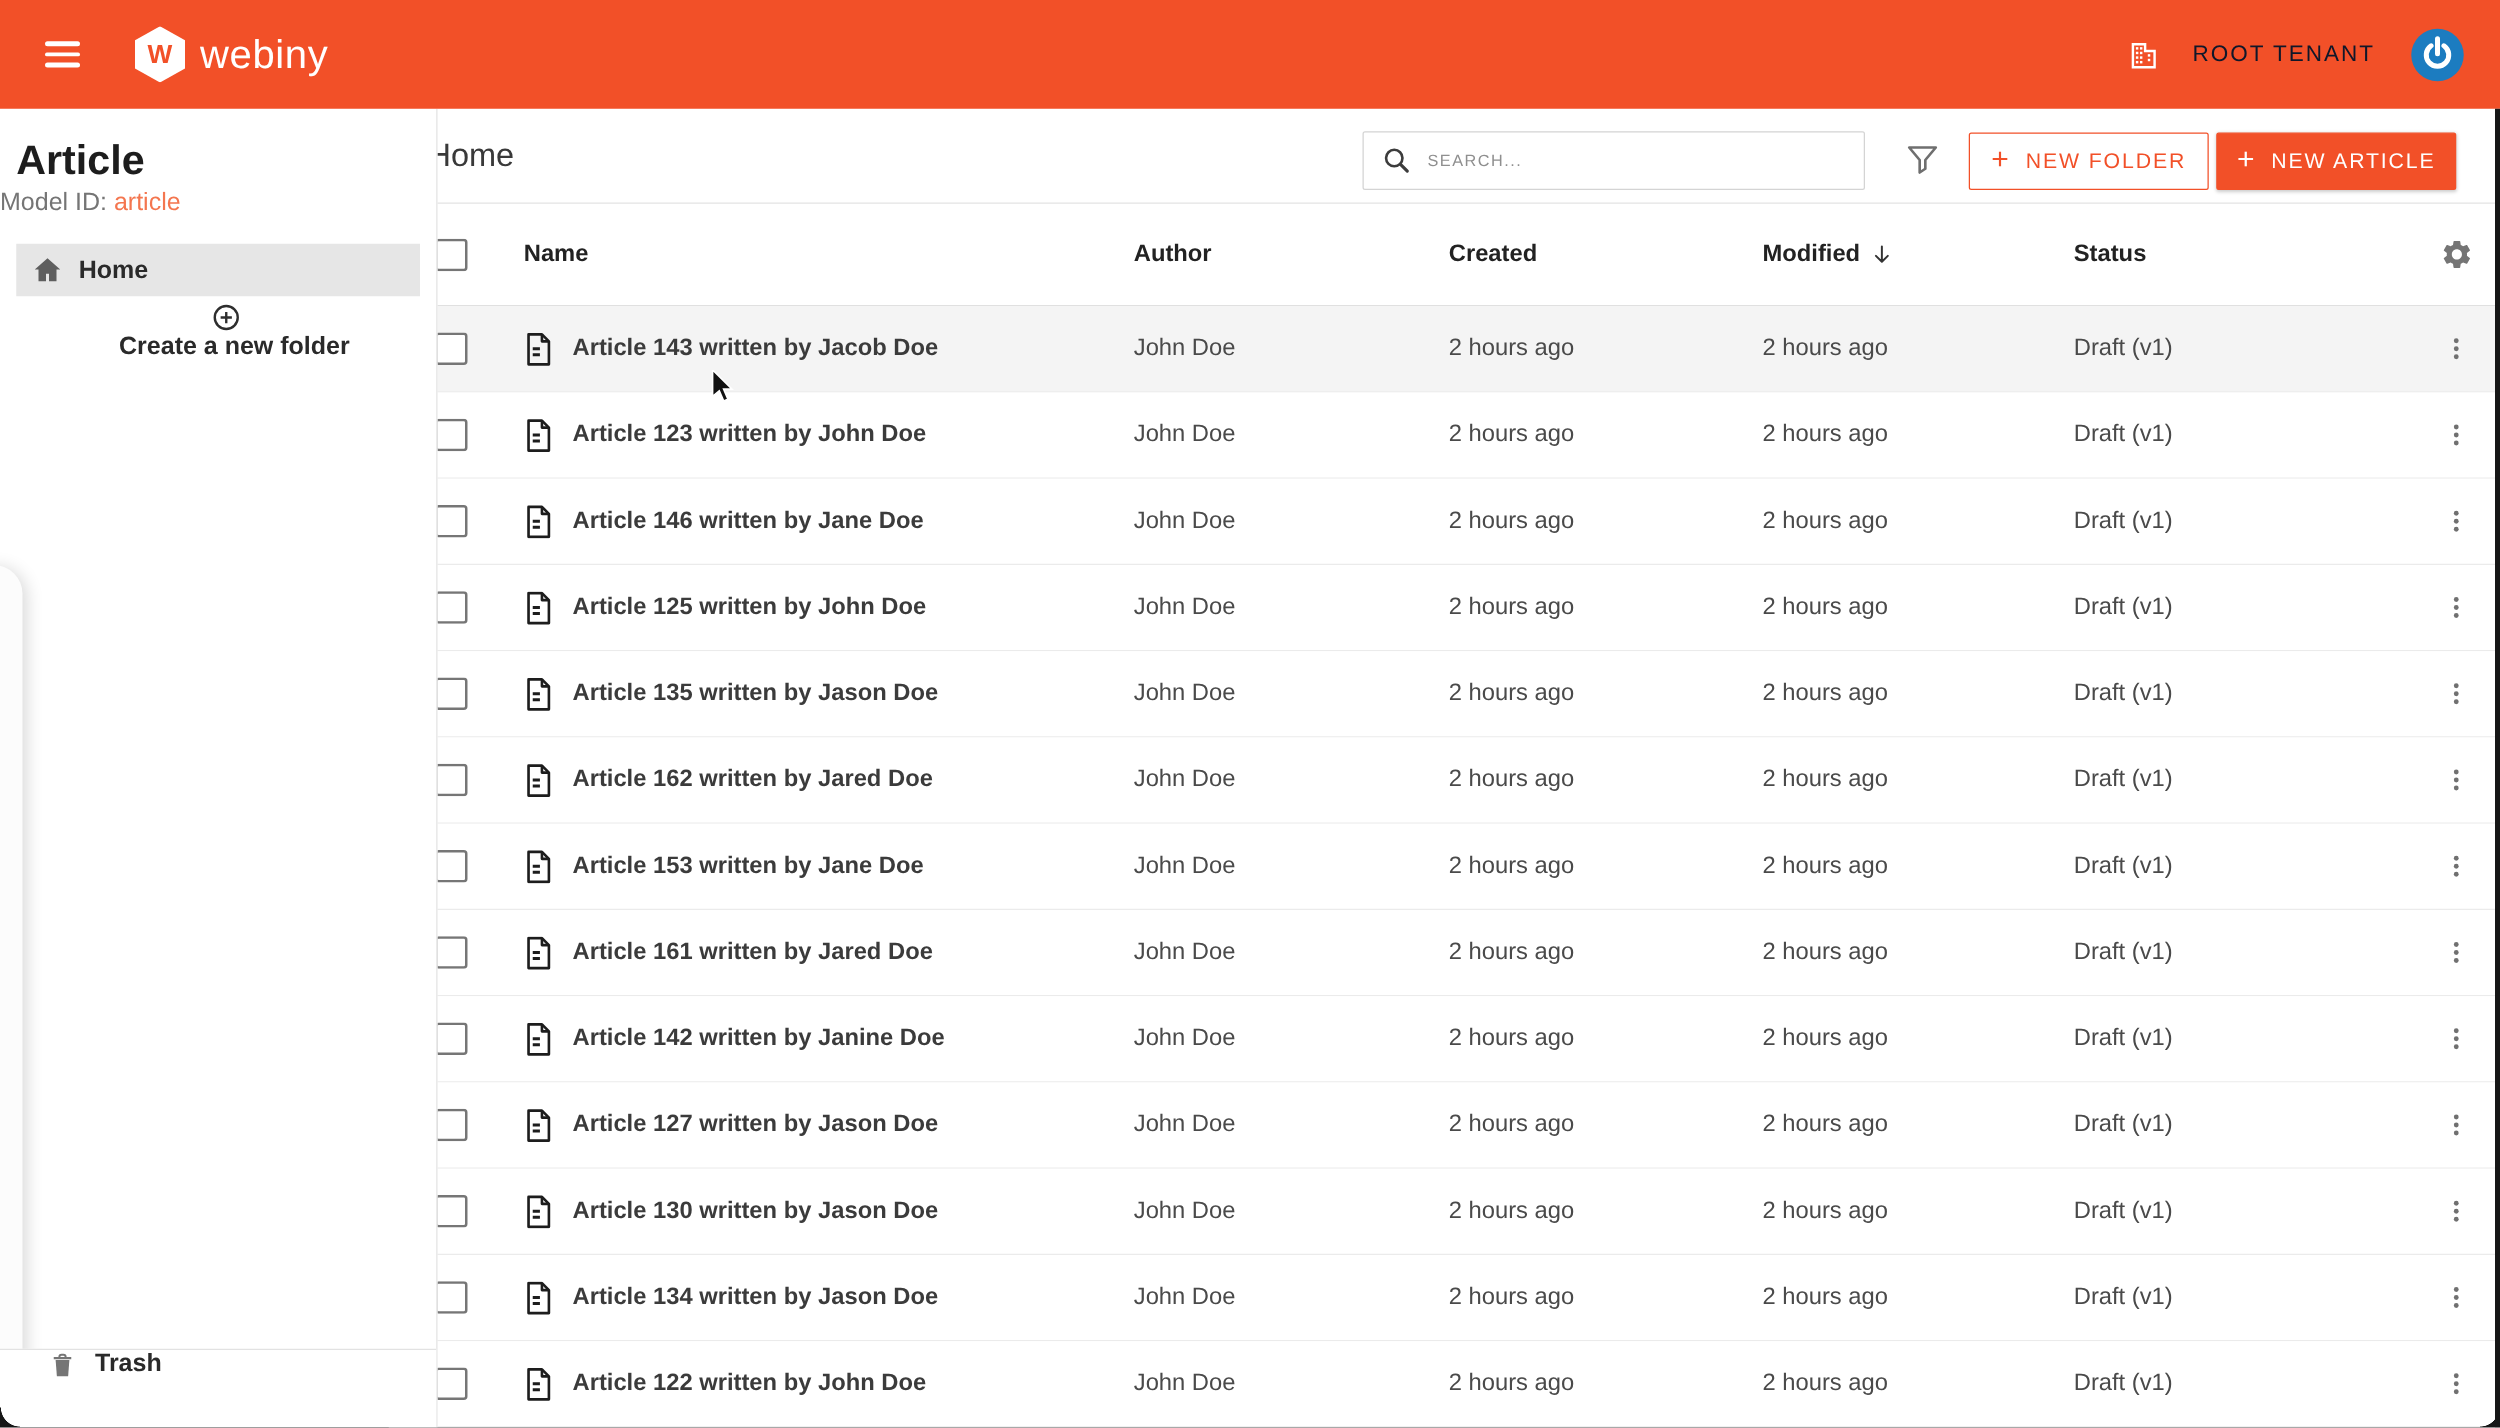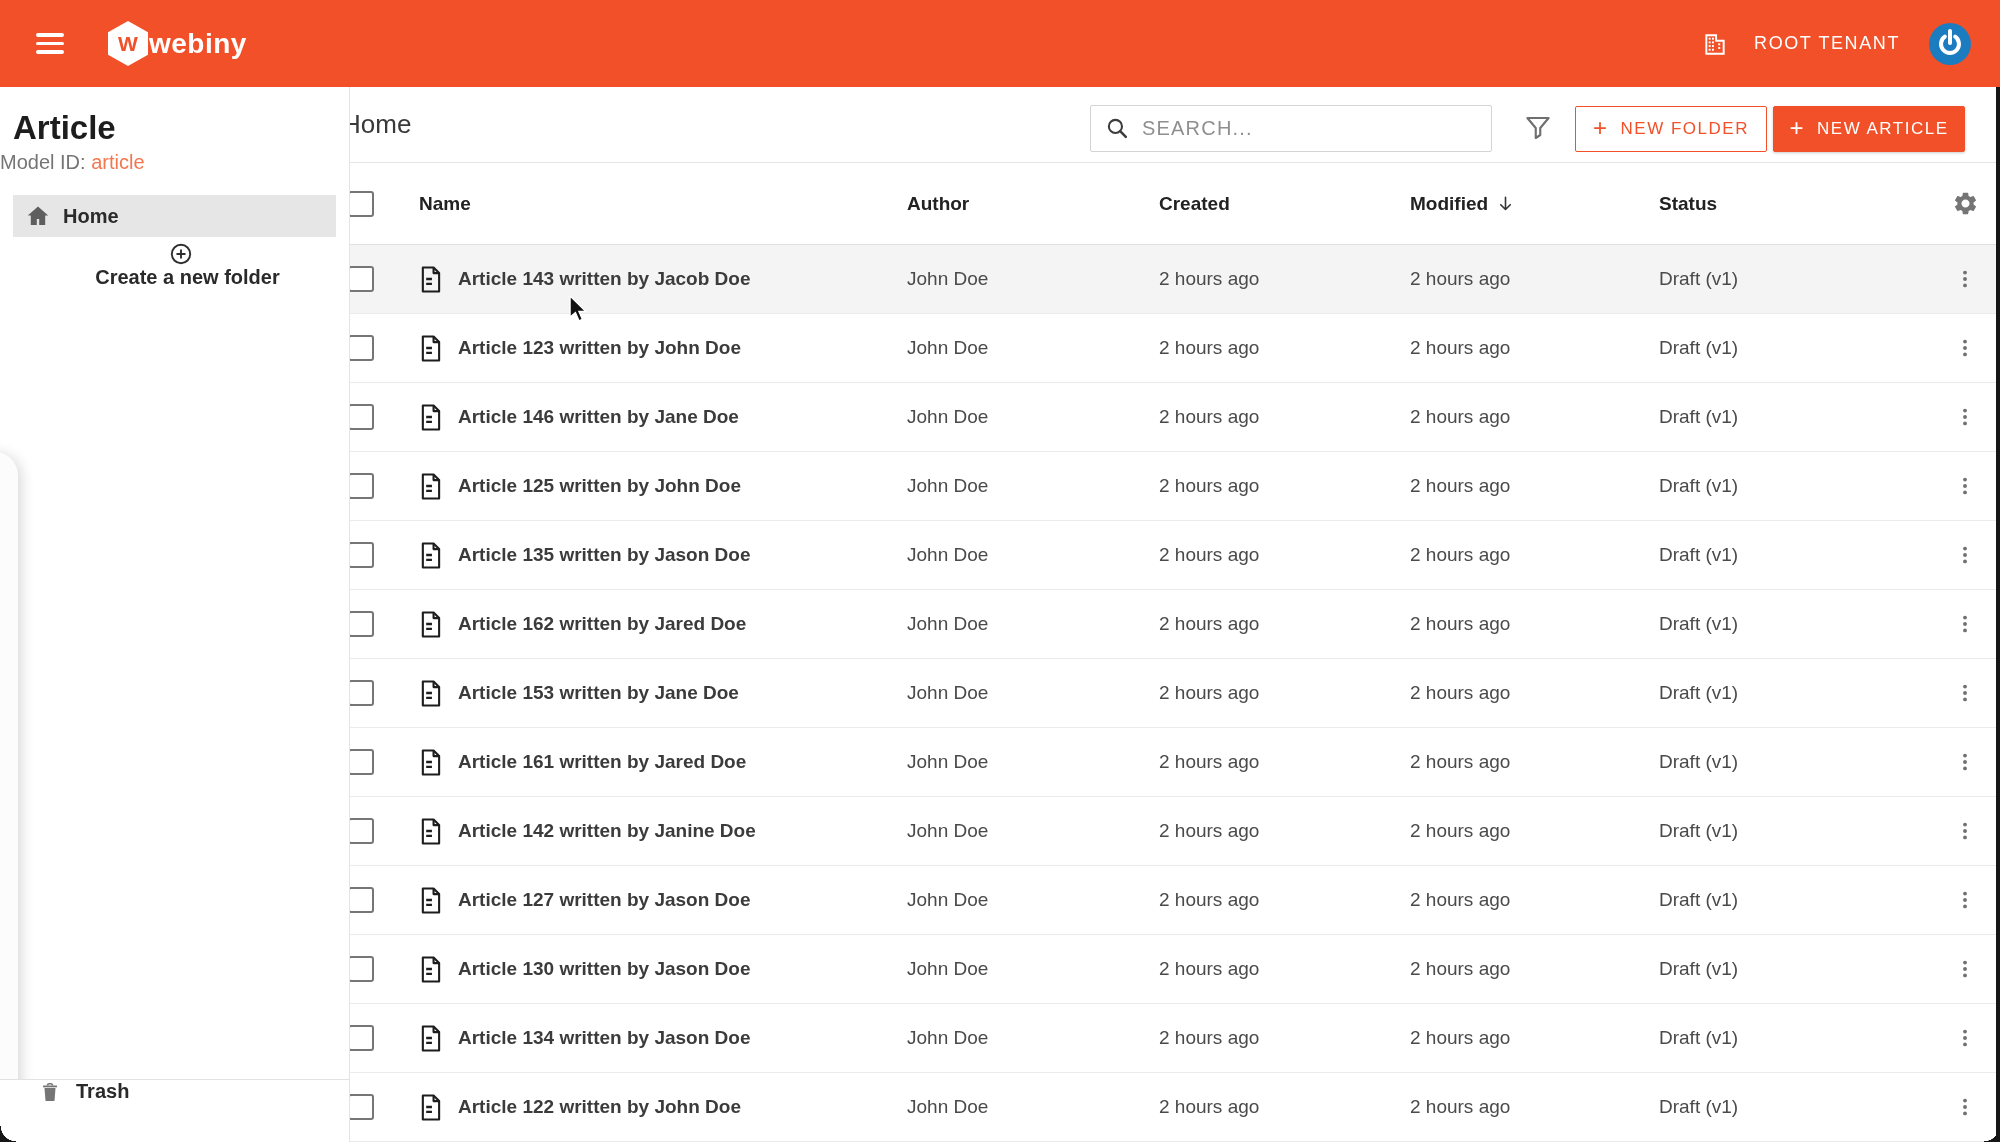--- a/index.html
+++ b/index.html
@@ -17,24 +17,24 @@
   }
   .hamburger { margin-left:36px; width:28px; cursor:pointer; }
   .hamburger span { display:block; height:3.5px; background:#fff; border-radius:2px; margin:5px 0; }
   .brand { display:flex; align-items:center; margin-left:44px; }
   .hexagon {
     position:relative; width:40px; height:45px; background:#fff;
     clip-path:polygon(50% 0%,100% 25%,100% 75%,50% 100%,0% 75%,0% 25%);
     display:flex; align-items:center; justify-content:center;
   }
   .hexagon .w { color:#f25028; font-size:21px; font-weight:bold; }
-  .brand-name { color:#fff; font-size:28px; font-weight:bold; margin-left:1px; letter-spacing:0.5px; }
+  .brand-name { color:#fff; font-size:32px; font-weight:normal; margin-left:12px; letter-spacing:0.5px; }
   .topbar-right { margin-left:auto; display:flex; align-items:center; margin-right:28px; }
   .tenant { display:flex; align-items:center; cursor:pointer; }
-  .tenant-label { color:#ffffff; font-size:18px; letter-spacing:1.6px; margin-left:26px; font-weight:500; }
+  .tenant-label { color:#0f172a; font-size:18px; letter-spacing:1.6px; margin-left:26px; font-weight:500; }
   .avatar { width:44px; height:44px; margin-left:28px; border-radius:50%; cursor:pointer; }
 
   
   .sidebar {
     position:absolute; left:0; top:87px; width:350px; bottom:0;
     background:#fff; border-right:1px solid #e4e4e4; z-index:10;
   }
   .sb-title { font-size:33px; font-weight:600; color:#1d1d1d; margin:22px 0 4px 13px; }
   .sb-model { font-size:20px; color:#757575; }
   .sb-model .model-value { color:#f4764f; }
@@ -61,21 +61,21 @@
   
   .main { position:absolute; left:311px; top:87px; right:0; bottom:0; background:#fff; }
   .toolbar { position:relative; height:76px; border-bottom:1px solid #e4e4e4; display:flex; align-items:center; }
   .page-title { font-size:26px; font-weight:500; color:#393939; margin-left:31px; }
   .searchbox {
     position:absolute; left:779px; top:18px; width:402px; height:47px;
     border:1px solid #d4d4d4; border-radius:2px; background:#fff;
     display:flex; align-items:center;
   }
   .searchbox input {
-    border:none; outline:none; flex:1; height:100%; font-size:20px; letter-spacing:1.2px;
+    border:none; outline:none; flex:1; height:100%; font-size:13px; letter-spacing:1.2px;
     color:#0f172a; font-family:inherit; background:transparent;
   }
   .searchbox input::placeholder { color:#8f8f8f; opacity:1; }
   .search-icon { margin:0 12px 0 14px; display:flex; }
   .filter-btn { position:absolute; left:1208px; top:22px; width:38px; height:38px; display:flex; align-items:center; justify-content:center; cursor:pointer; }
   .btn {
     position:absolute; top:19px; height:46px; border-radius:2px; font-size:17px; letter-spacing:1.5px;
     font-weight:500; display:flex; align-items:center; justify-content:center; cursor:pointer;
     font-family:inherit;
   }

